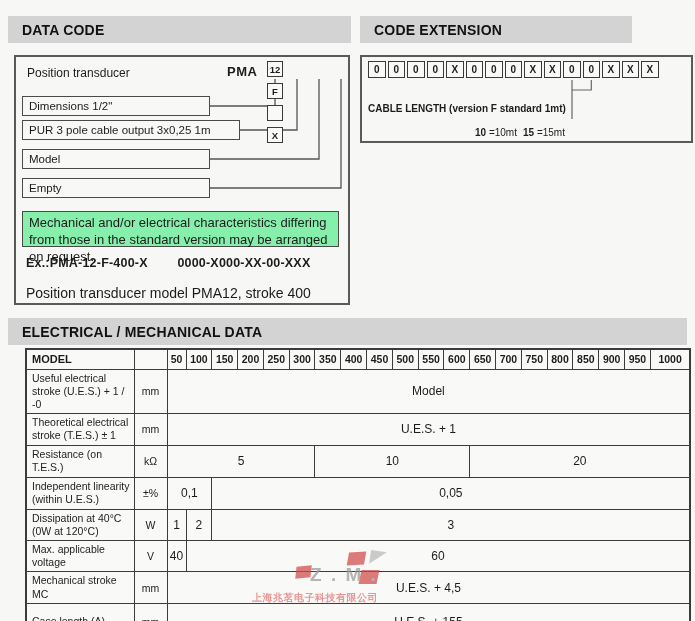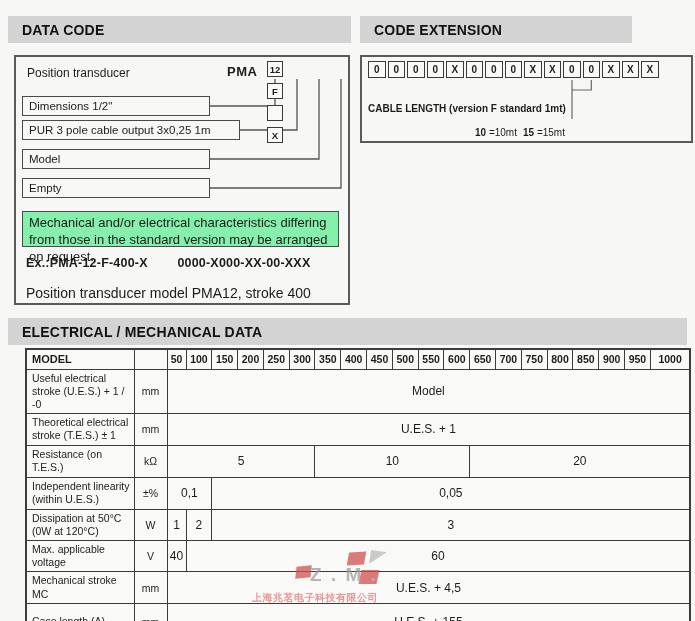--- a/index.html
+++ b/index.html
@@ -230,21 +230,21 @@
           <td class="val" colspan="6">10</td>
           <td class="val" colspan="8">20</td>
         </tr>
         <tr>
           <td class="lbl">Independent linearity (within U.E.S.)</td>
           <td class="unit">±%</td>
           <td class="val" colspan="2">0,1</td>
           <td class="val" colspan="18">0,05</td>
         </tr>
         <tr>
-          <td class="lbl">Dissipation at 50°C (0W at 120°C)</td>
+          <td class="lbl">Dissipation at 40°C (0W at 120°C)</td>
           <td class="unit">W</td>
           <td class="val" colspan="1">1</td>
           <td class="val" colspan="1">2</td>
           <td class="val" colspan="18">3</td>
         </tr>
         <tr>
           <td class="lbl">Max. applicable voltage</td>
           <td class="unit">V</td>
           <td class="val" colspan="1">40</td>
           <td class="val" colspan="19">60</td>

